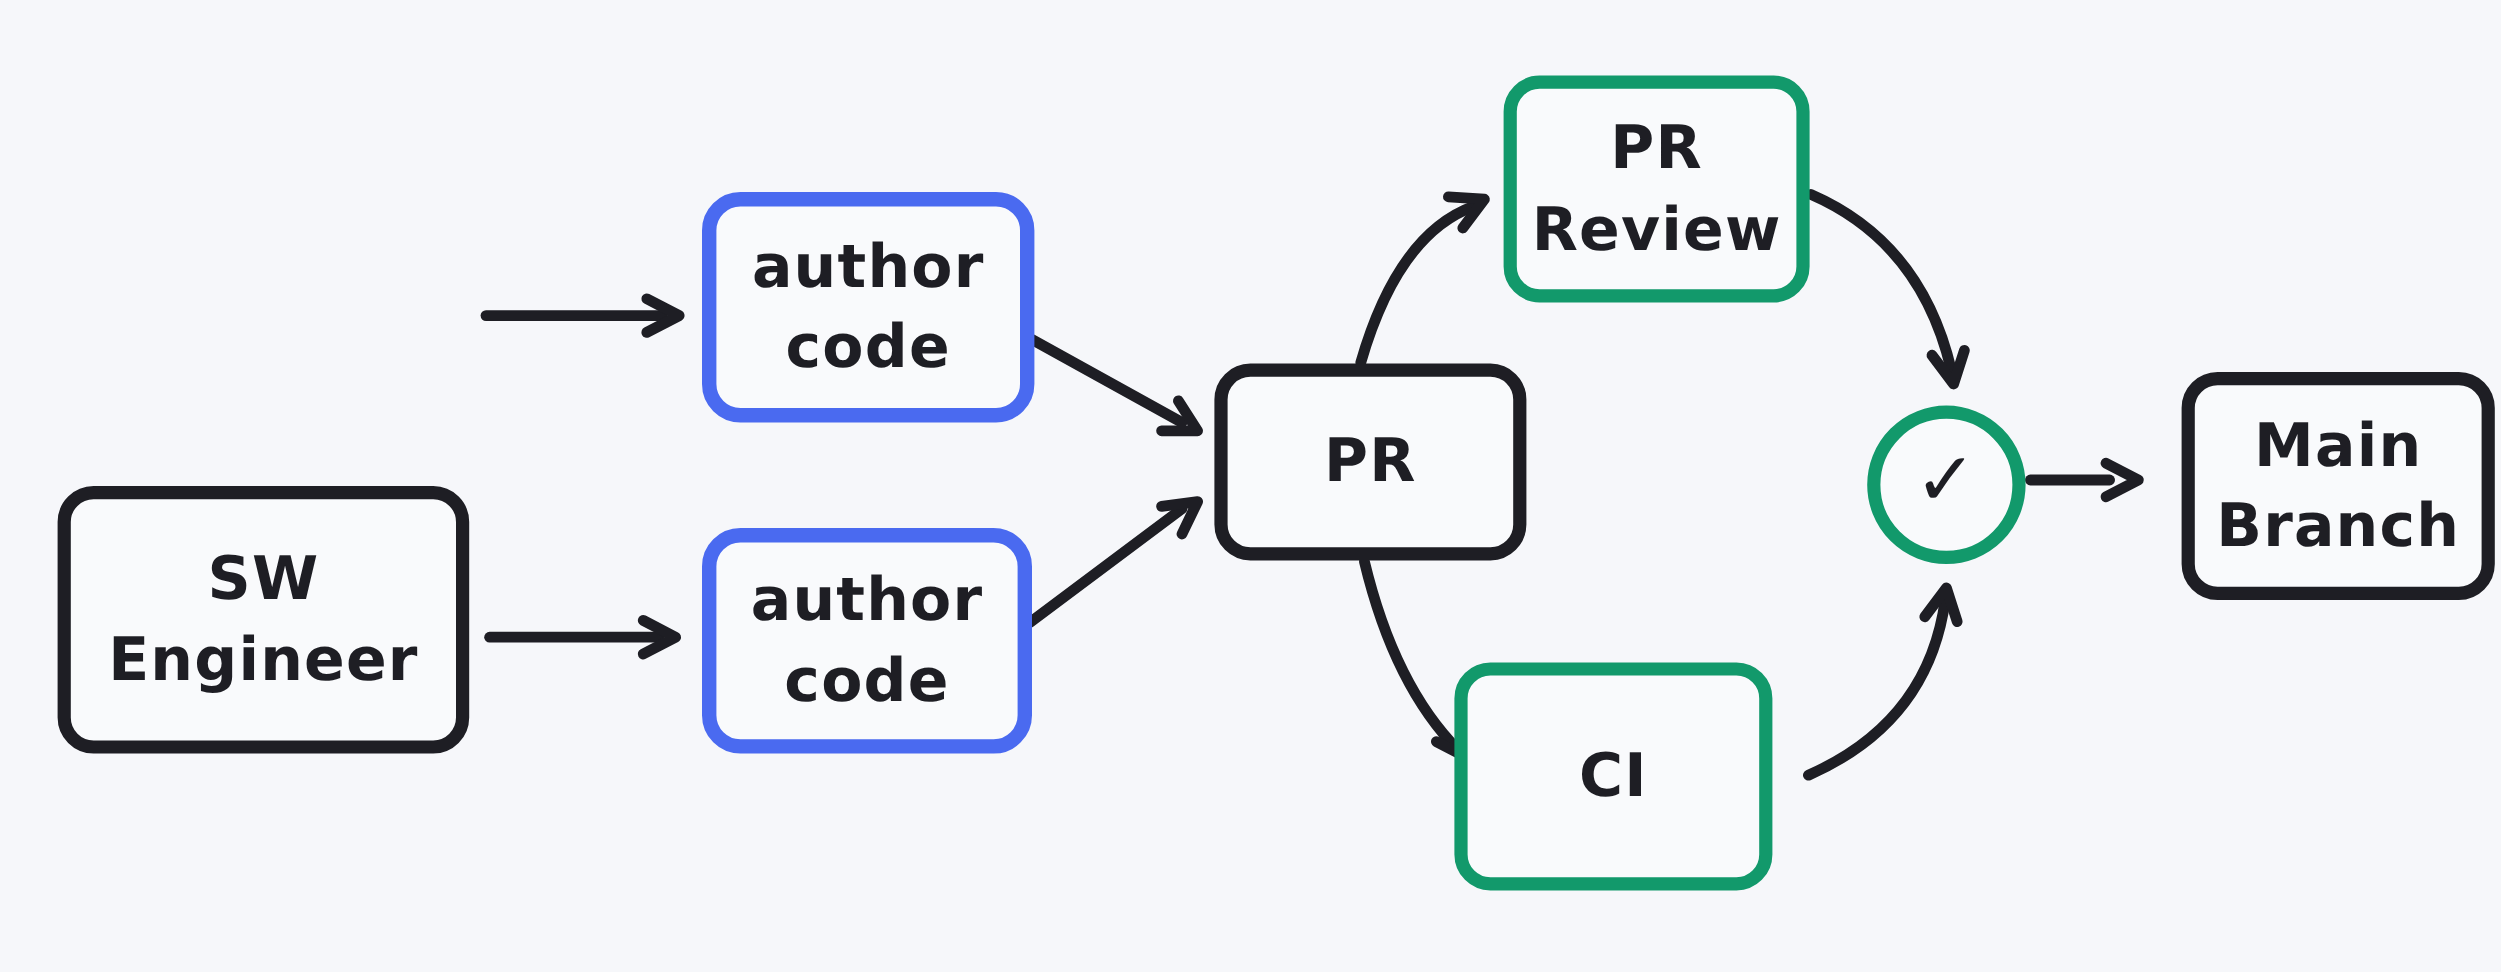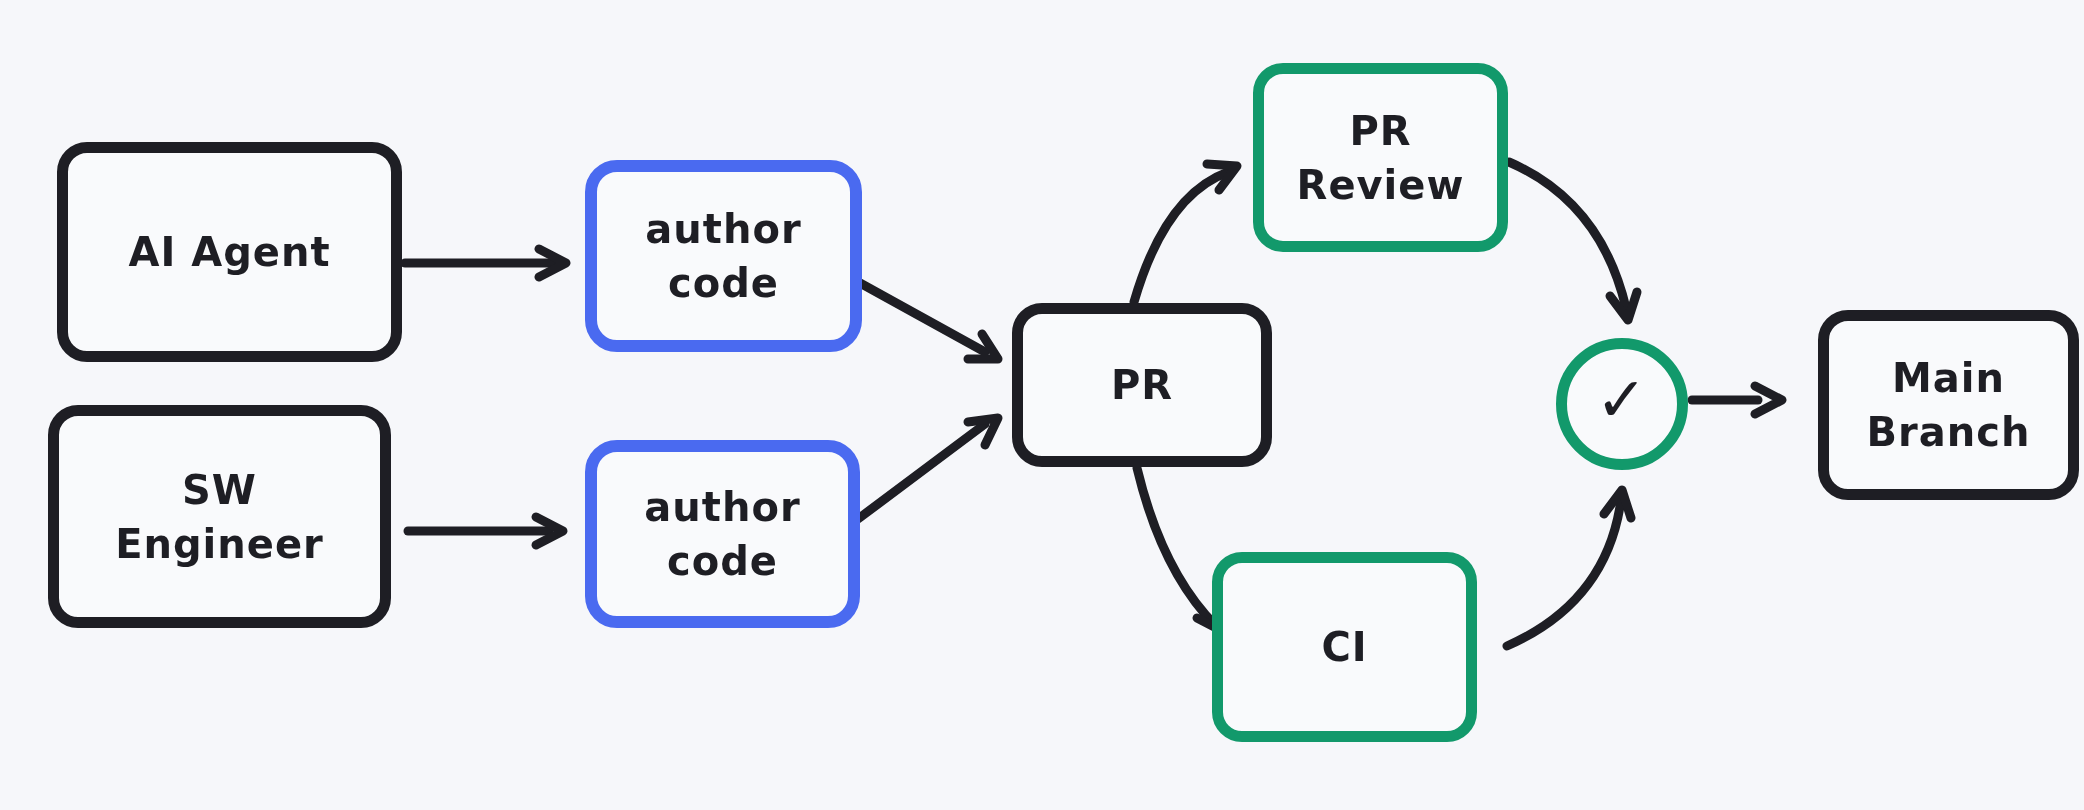--- a/index.html
+++ b/index.html
@@ -29,21 +29,21 @@
     position: absolute;
     box-sizing: border-box;
     display: flex;
     align-items: center;
     justify-content: center;
     text-align: center;
     border: 11px solid #1e1e24;
     border-radius: 30px;
     background: #f9fafc;
     color: #1e1e24;
-    font-size: 40px;
+    font-size: 50px;
     font-weight: 700;
     letter-spacing: 1px;
     line-height: 1.35;
     white-space: pre-line;
   }
   .node.blue  { border-color: #4a6af0; border-width: 12px; border-radius: 32px; }
   .node.green { border-color: #12996b; }
   #ai-agent            { left: 57px;   top: 142px; width: 345px; height: 220px; }
   #sw-engineer         { left: 48px;   top: 405px; width: 343px; height: 223px; }
   #author-code-top     { left: 585px;  top: 160px; width: 277px; height: 192px; }
@@ -108,23 +108,20 @@
       <path d="M 1507 646 Q 1607 602 1621 500"></path>
       <polyline points="1631,518 1622,490 1604,514"></polyline>
     </g>
 
     <g>
       <path d="M 1692 400 L 1758 400"></path>
       <polyline points="1755,386 1782,400 1755,414"></polyline>
     </g>
   </svg>
 
-  <div class="node" id="ai-agent">
-    <span>AI Agent</span>
-  </div>
 
   <div class="node" id="sw-engineer">
     <span>SW
 Engineer</span>
   </div>
 
   <div class="node blue" id="author-code-top">
     <span>author
 code</span>
   </div>

